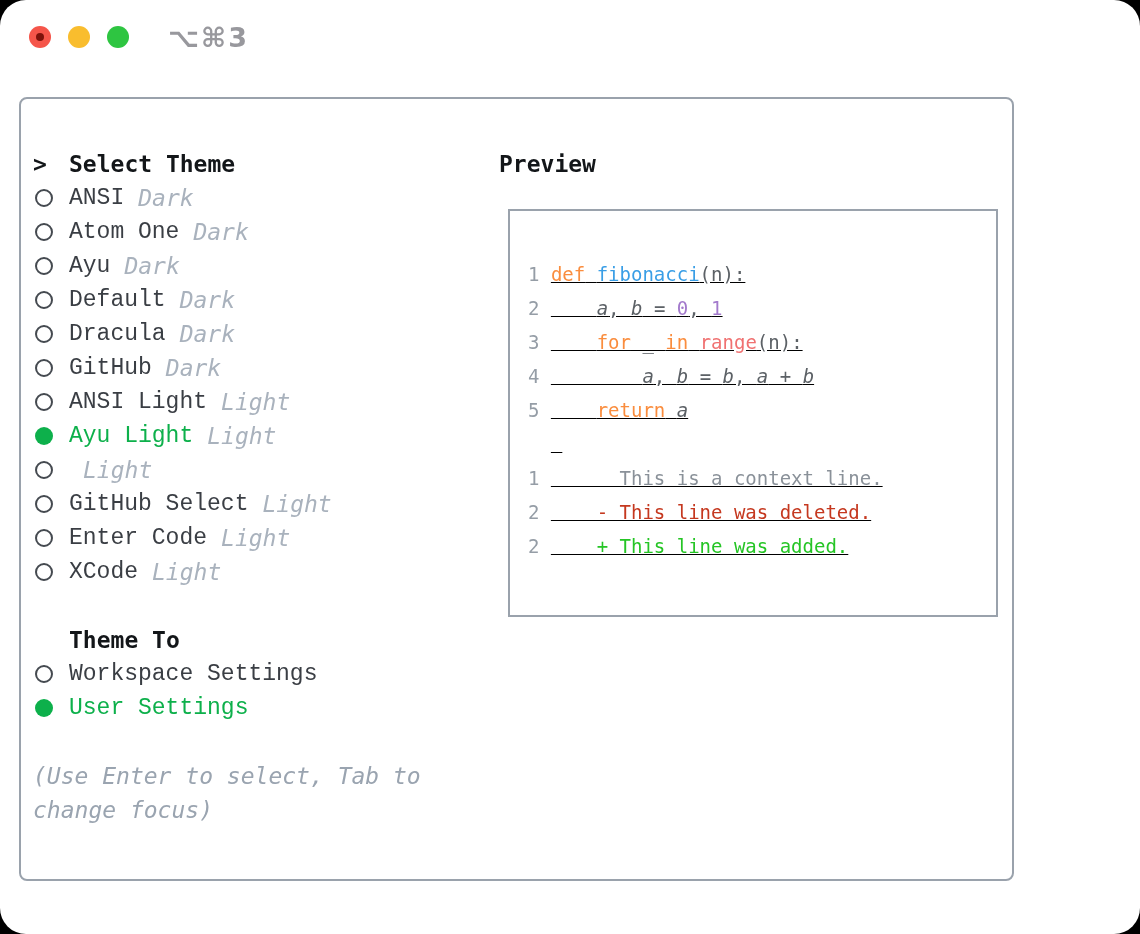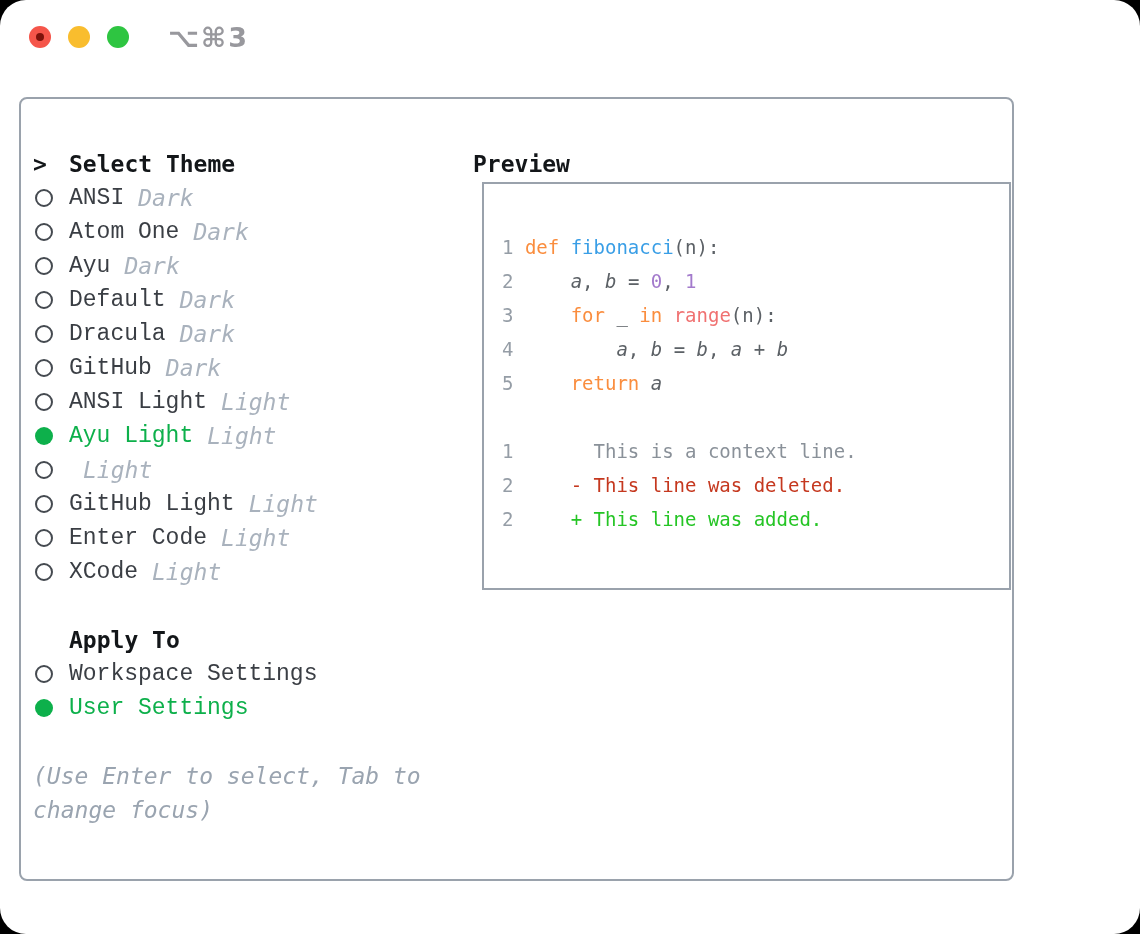--- a/index.html
+++ b/index.html
@@ -32,25 +32,25 @@
   .menu-title{font-weight:bold;color:var(--heading_black);}
   .radio{width:14px;height:14px;border-radius:50%;border:2px solid var(--radio_outline);box-sizing:content-box;margin-left:2px;}
   .radio.sel{width:18px;height:18px;border:none;background:var(--selection_green);}
   .tname{color:var(--item_fg);white-space:pre;font-family:Liberation Mono, monospace;}
   .tname.sel{color:var(--selection_green);}
   .variant{color:var(--muted_label);font-style:italic;margin-left:14px;white-space:pre;}
   .spacer{height:34px;}
   .apply-title{color:var(--heading_black);font-weight:bold;}
   .hint{color:var(--hint_gray);font-style:italic;width:420px;}
   
-  .right-col{position:absolute;left:452px;top:48px;}
+  .right-col{position:absolute;left:478px;top:48px;}
   .preview-title{font-size:23px;line-height:34px;font-weight:bold;color:var(--heading_black);}
   .preview-box{
-    margin-left:9px;margin-top:1px;width:529px;height:408px;
-    border:2px solid var(--border_gray);box-sizing:border-box;background:#fff;overflow:hidden;
+    margin-left:9px;margin-top:28px;width:490px;height:408px;
+    border:2px solid var(--border_gray);box-sizing:border-box;background:#fff;overflow:hidden;text-decoration:underline;
   }
   .preview-code{margin:0;padding:46px 0 0 18px;font-size:19px;line-height:34px;}
   .pl{height:34px;white-space:pre;}
   .ln{display:inline-block;width:2ch;color:var(--line_number_gray);}
   .tk-fg{color:var(--code_fg);}
   .tk-kw{color:var(--keyword_orange);}
   .tk-fn{color:var(--function_blue);}
   .tk-call{color:var(--call_salmon);}
   .tk-num{color:var(--number_purple);}
   .tk-var{color:var(--code_fg);font-style:italic;}
@@ -140,21 +140,21 @@
           <div class="row">
             <span class="gutter">
               <span class="radio"></span>
             </span>
             <span class="variant">Light</span>
           </div>
           <div class="row">
             <span class="gutter">
               <span class="radio"></span>
             </span>
-            <span class="tname">GitHub Light</span>
+            <span class="tname">GitHub Select</span>
             <span class="variant">Light</span>
           </div>
           <div class="row">
             <span class="gutter">
               <span class="radio"></span>
             </span>
             <span class="tname">Enter Code</span>
             <span class="variant">Light</span>
           </div>
           <div class="row">
@@ -163,21 +163,21 @@
             </span>
             <span class="tname">XCode</span>
             <span class="variant">Light</span>
           </div>
         </div>
 
       <div class="spacer"></div>
 
       <div class="row">
         <span class="gutter"></span>
-        <span class="apply-title">Apply To</span>
+        <span class="apply-title">Theme To</span>
       </div>
 
       <div id="apply-list">
           <div class="row">
             <span class="gutter">
               <span class="radio"></span>
             </span>
             <span class="tname">Workspace Settings</span>
           </div>
           <div class="row">

